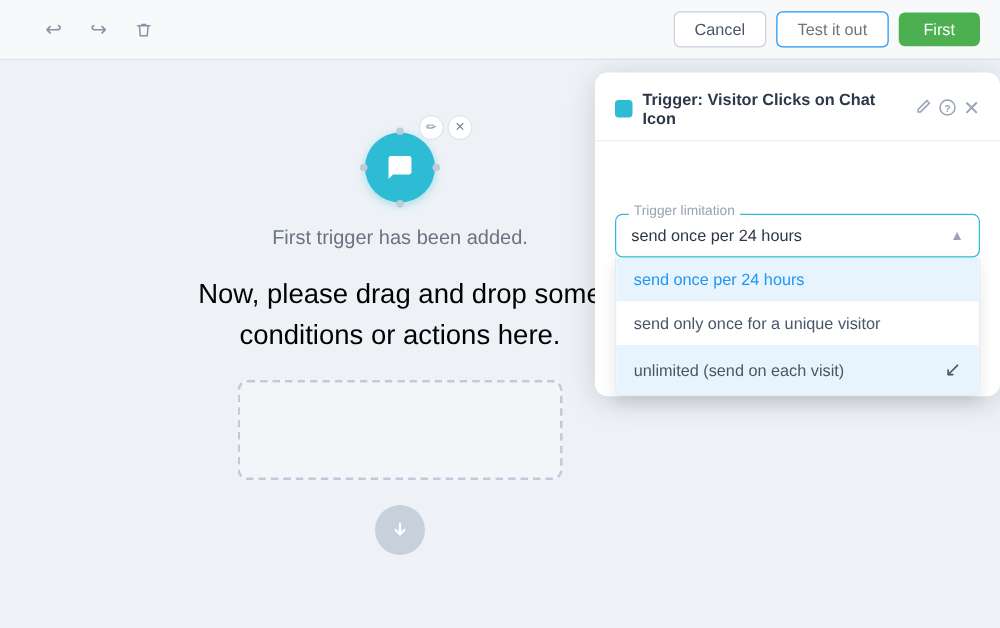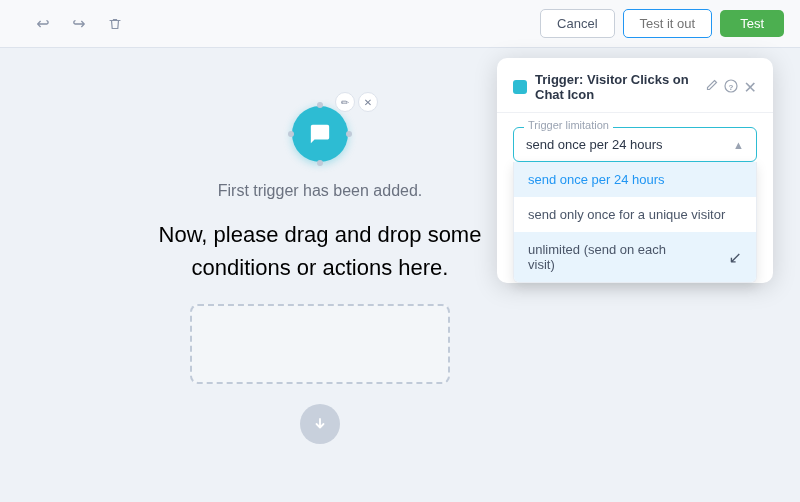--- a/index.html
+++ b/index.html
@@ -183,22 +183,22 @@
       height: 80px;
       border: 2px dashed #c0cad8;
       border-radius: 8px;
       background: rgba(255,255,255,0.3);
     }
 
     
     .popup-panel {
       position: absolute;
       top: 58px;
-      right: 27px;
-      width: 276px;
+      right: 0;
+      width: 324px;
       background: white;
       border-radius: 10px;
       box-shadow: 0 4px 24px rgba(0,0,0,0.15);
       z-index: 20;
       overflow: visible;
     }
     .popup-header {
       display: flex;
       align-items: center;
       padding: 14px 16px 10px;
@@ -234,20 +234,21 @@
     .close-btn {
       color: #9aa3b2;
       font-size: 16px;
       cursor: pointer;
       font-weight: 300;
     }
 
     
     .popup-body {
       padding: 14px 16px 0;
+      margin-top: 44px;
     }
 
     
     .dropdown-list {
       background: white;
       border: 1px solid #e8ecf2;
       border-top: none;
       border-radius: 0 0 6px 6px;
       overflow: hidden;
       box-shadow: 0 4px 12px rgba(0,0,0,0.1);
@@ -290,21 +291,21 @@
       <span>↪</span>
     </button>
     <button class="toolbar-icon-btn">
       <svg width="14" height="14" viewBox="0 0 14 14" fill="none">
         <path d="M2 3.5h10M5.5 3.5V2.5h3v1M3.5 3.5l.7 8h5.6l.7-8" stroke="#8a94a8" stroke-width="1.2" stroke-linecap="round"></path>
       </svg>
     </button>
   </div>
   <button class="btn-cancel">Cancel</button>
   <button class="btn-test">Test it out</button>
-  <button class="btn-save">Test</button>
+  <button class="btn-save">First</button>
 </div>
 
 <div class="canvas">
   <div class="canvas-center">
 
     <div class="trigger-node">
 
       <div class="dot" style="top:-4px; left:50%; transform:translateX(-50%);"></div>
       <div class="dot" style="bottom:-4px; left:50%; transform:translateX(-50%);"></div>
       <div class="dot" style="left:-4px; top:50%; transform:translateY(-50%);"></div>

